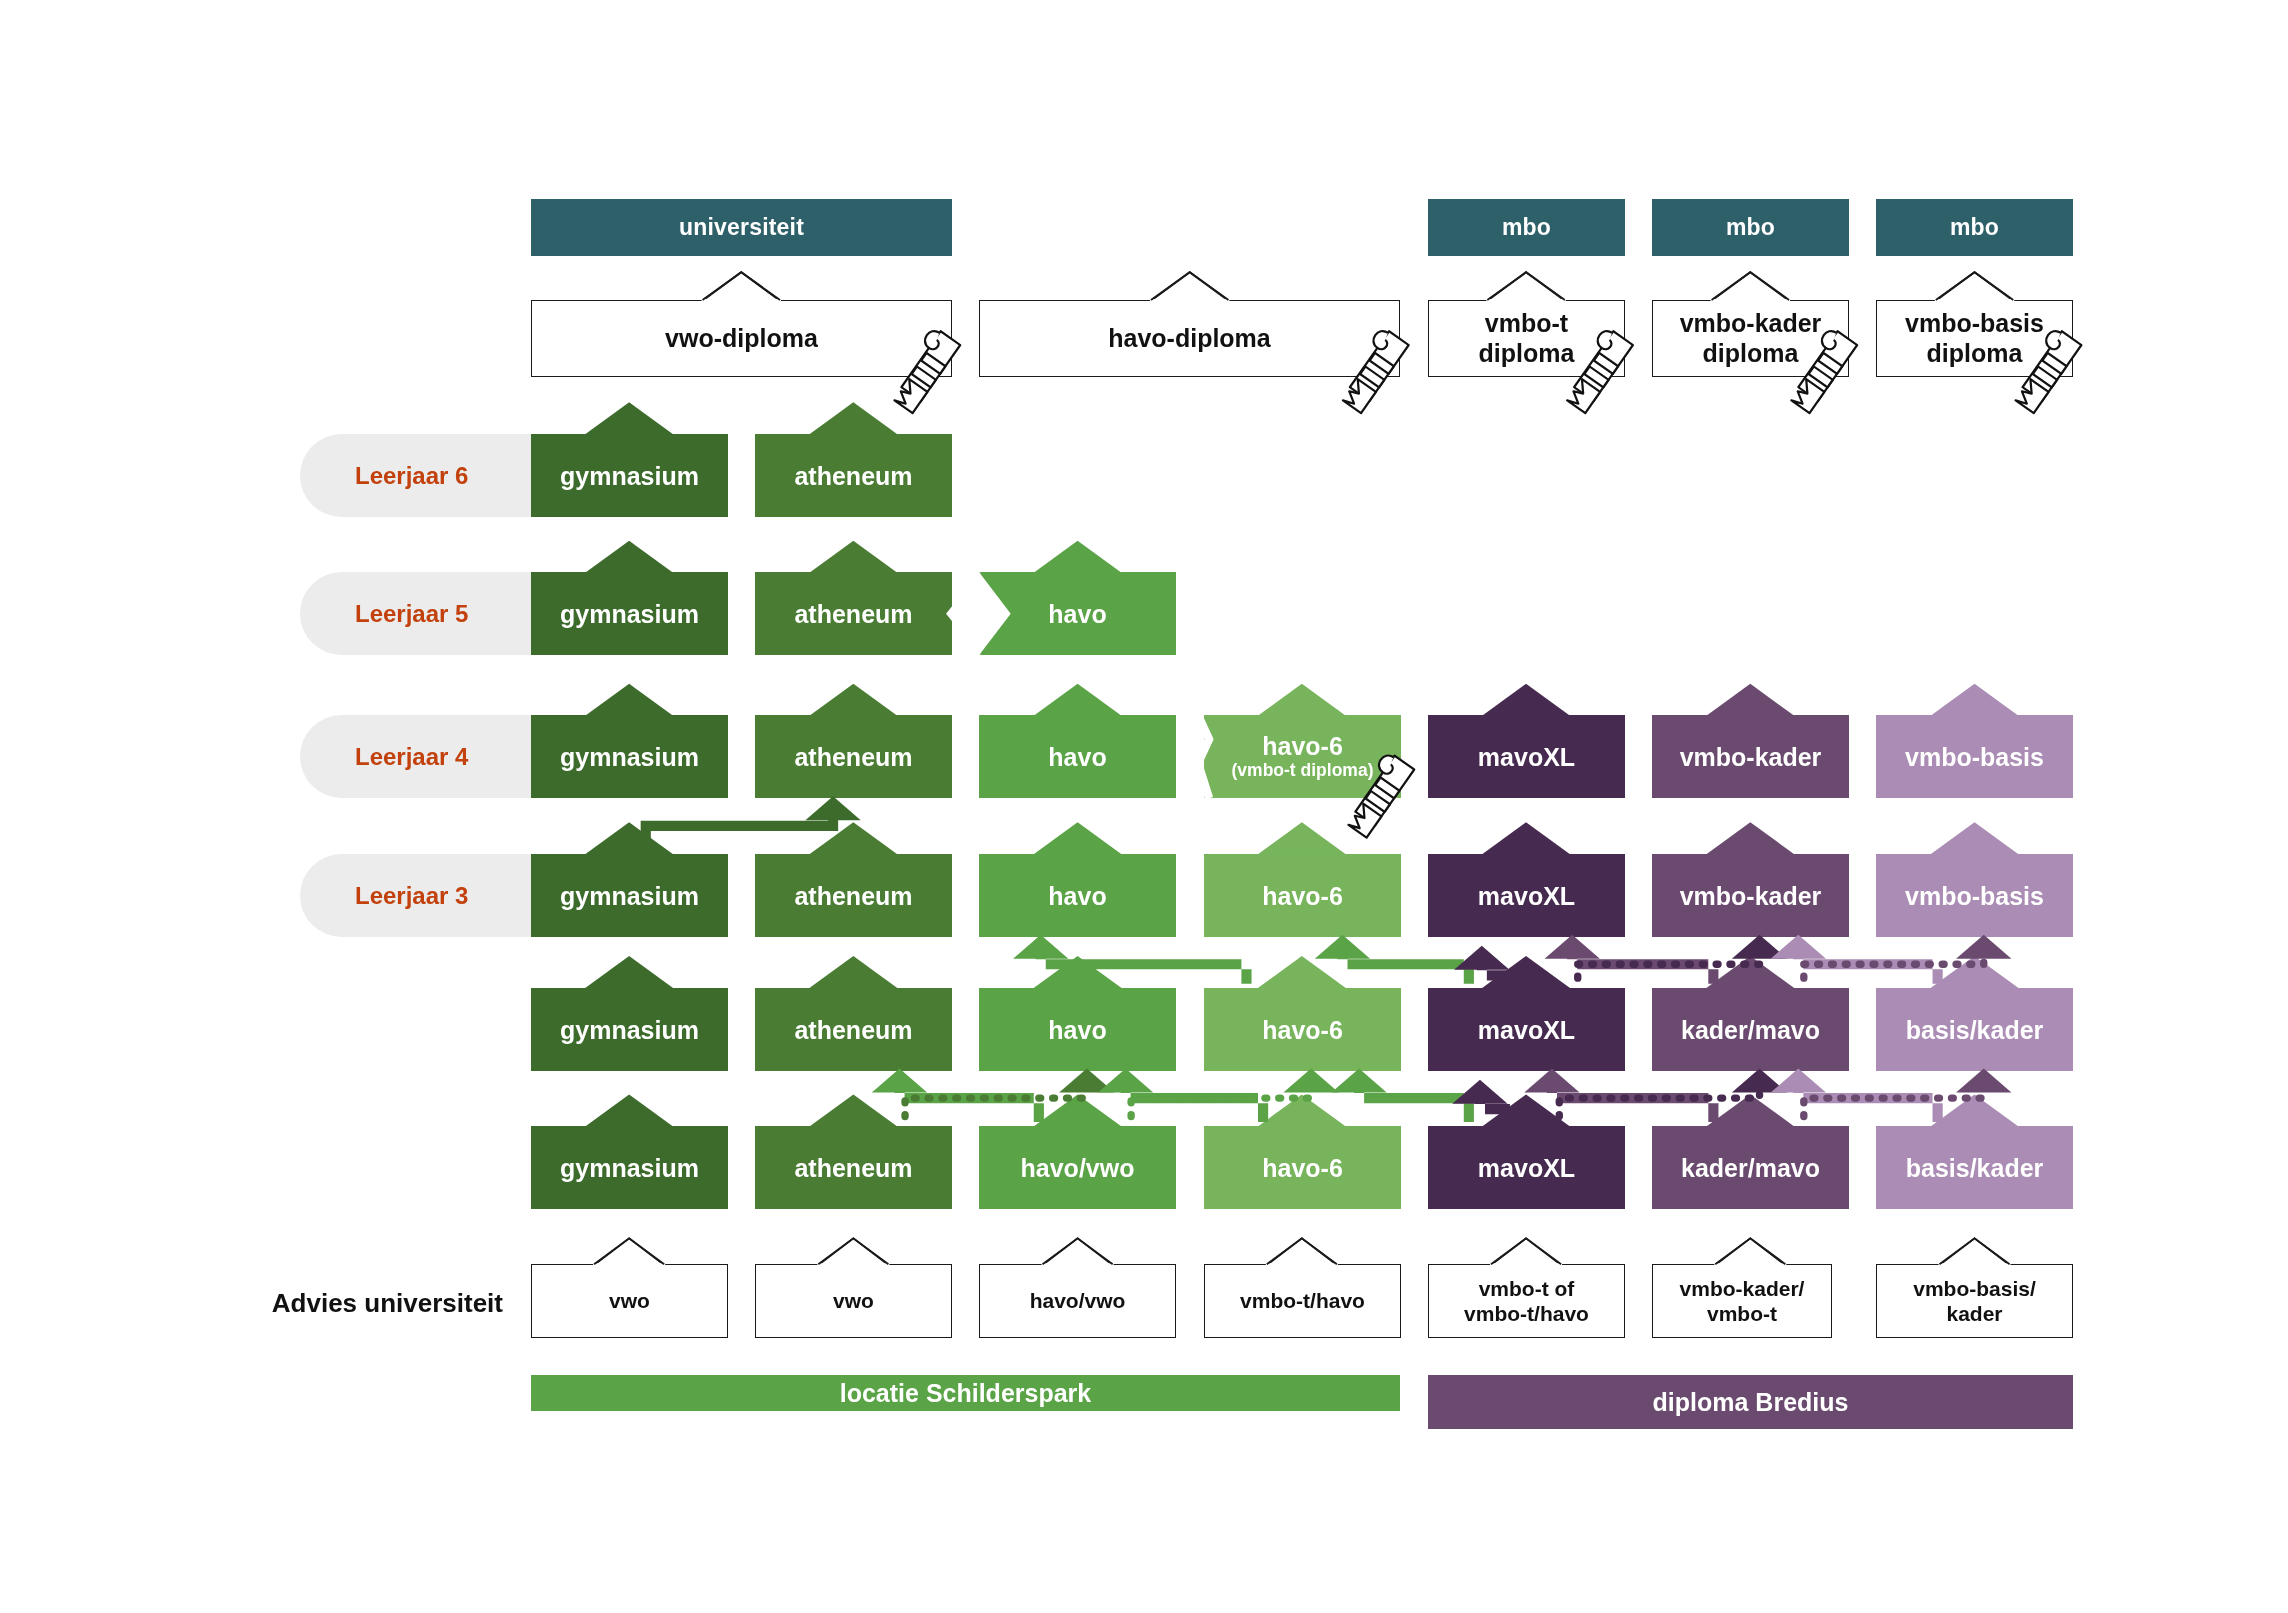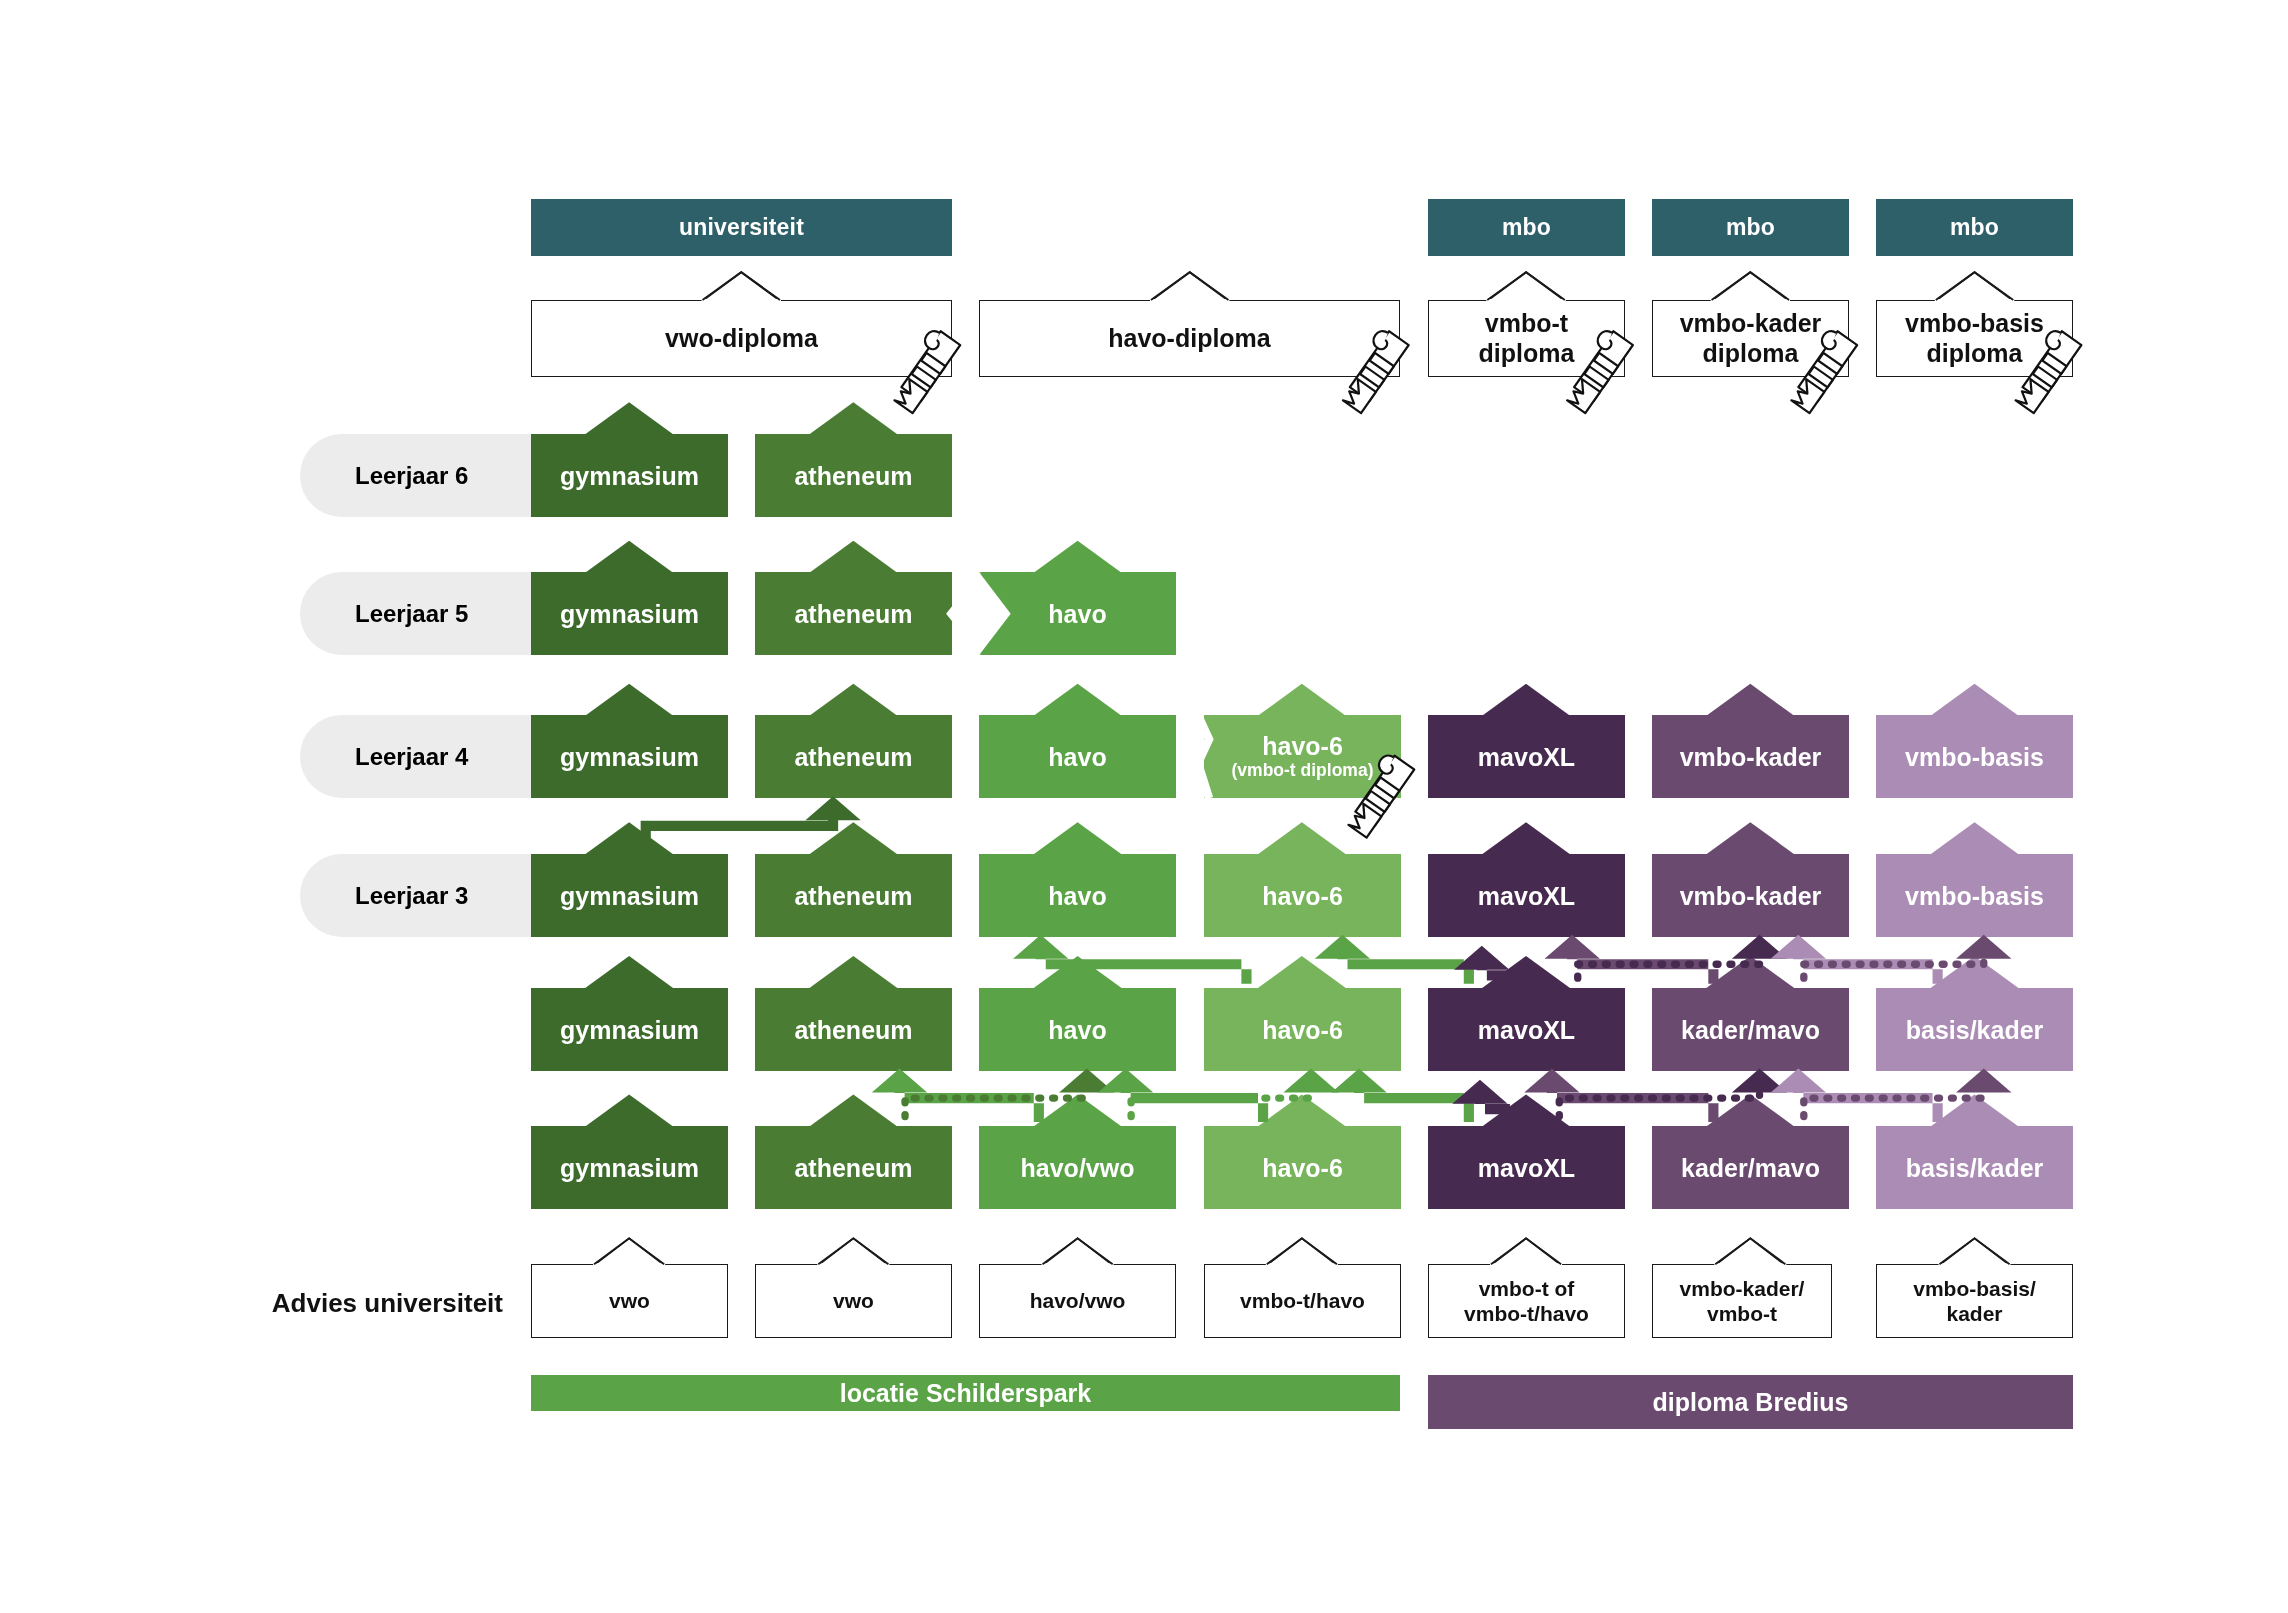--- a/index.html
+++ b/index.html
@@ -35,21 +35,21 @@
   }
   .blk .sub{display:block;font-size:17.5px;font-weight:700;margin-top:0.9px;}
 
   
   .pill{
     display:flex;align-items:center;
     border-top-left-radius:922px;border-bottom-left-radius:922px;
     font-size:24px;font-weight:700;line-height:1.15;
     padding-left:55px;
   }
-  .pill.light{background:#ececec;color:#000000;}
+  .pill.light{background:#ececec;color:#c2410c;}
   .pill.dark{background:#ada49e;color:#ffffff;}
 
   
   .locbar{
     display:flex;align-items:center;justify-content:center;color:#fff;
     font-size:25px;font-weight:700;
   }
 
   .advies-label{
     position:absolute;font-size:26px;font-weight:700;color:#111;

